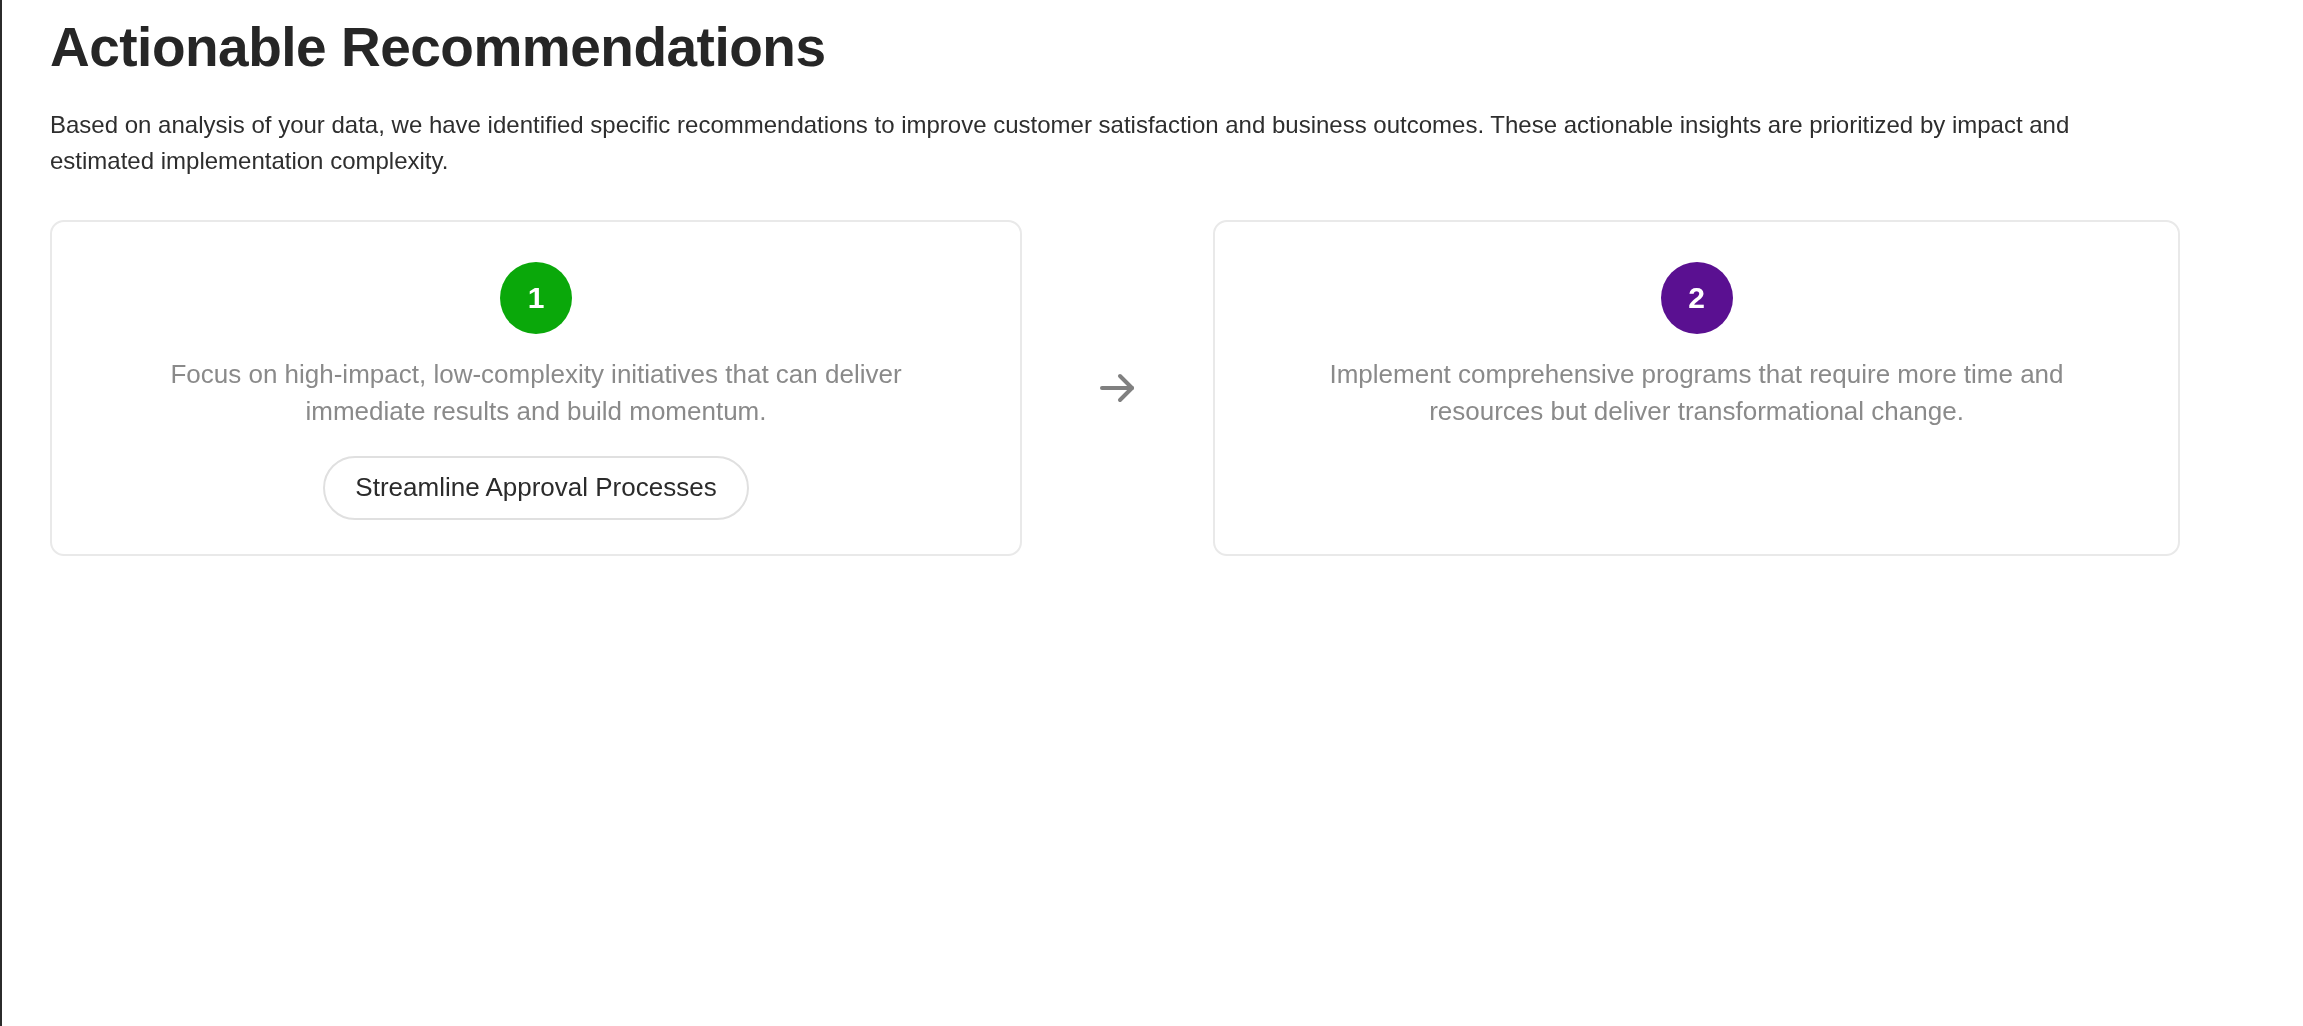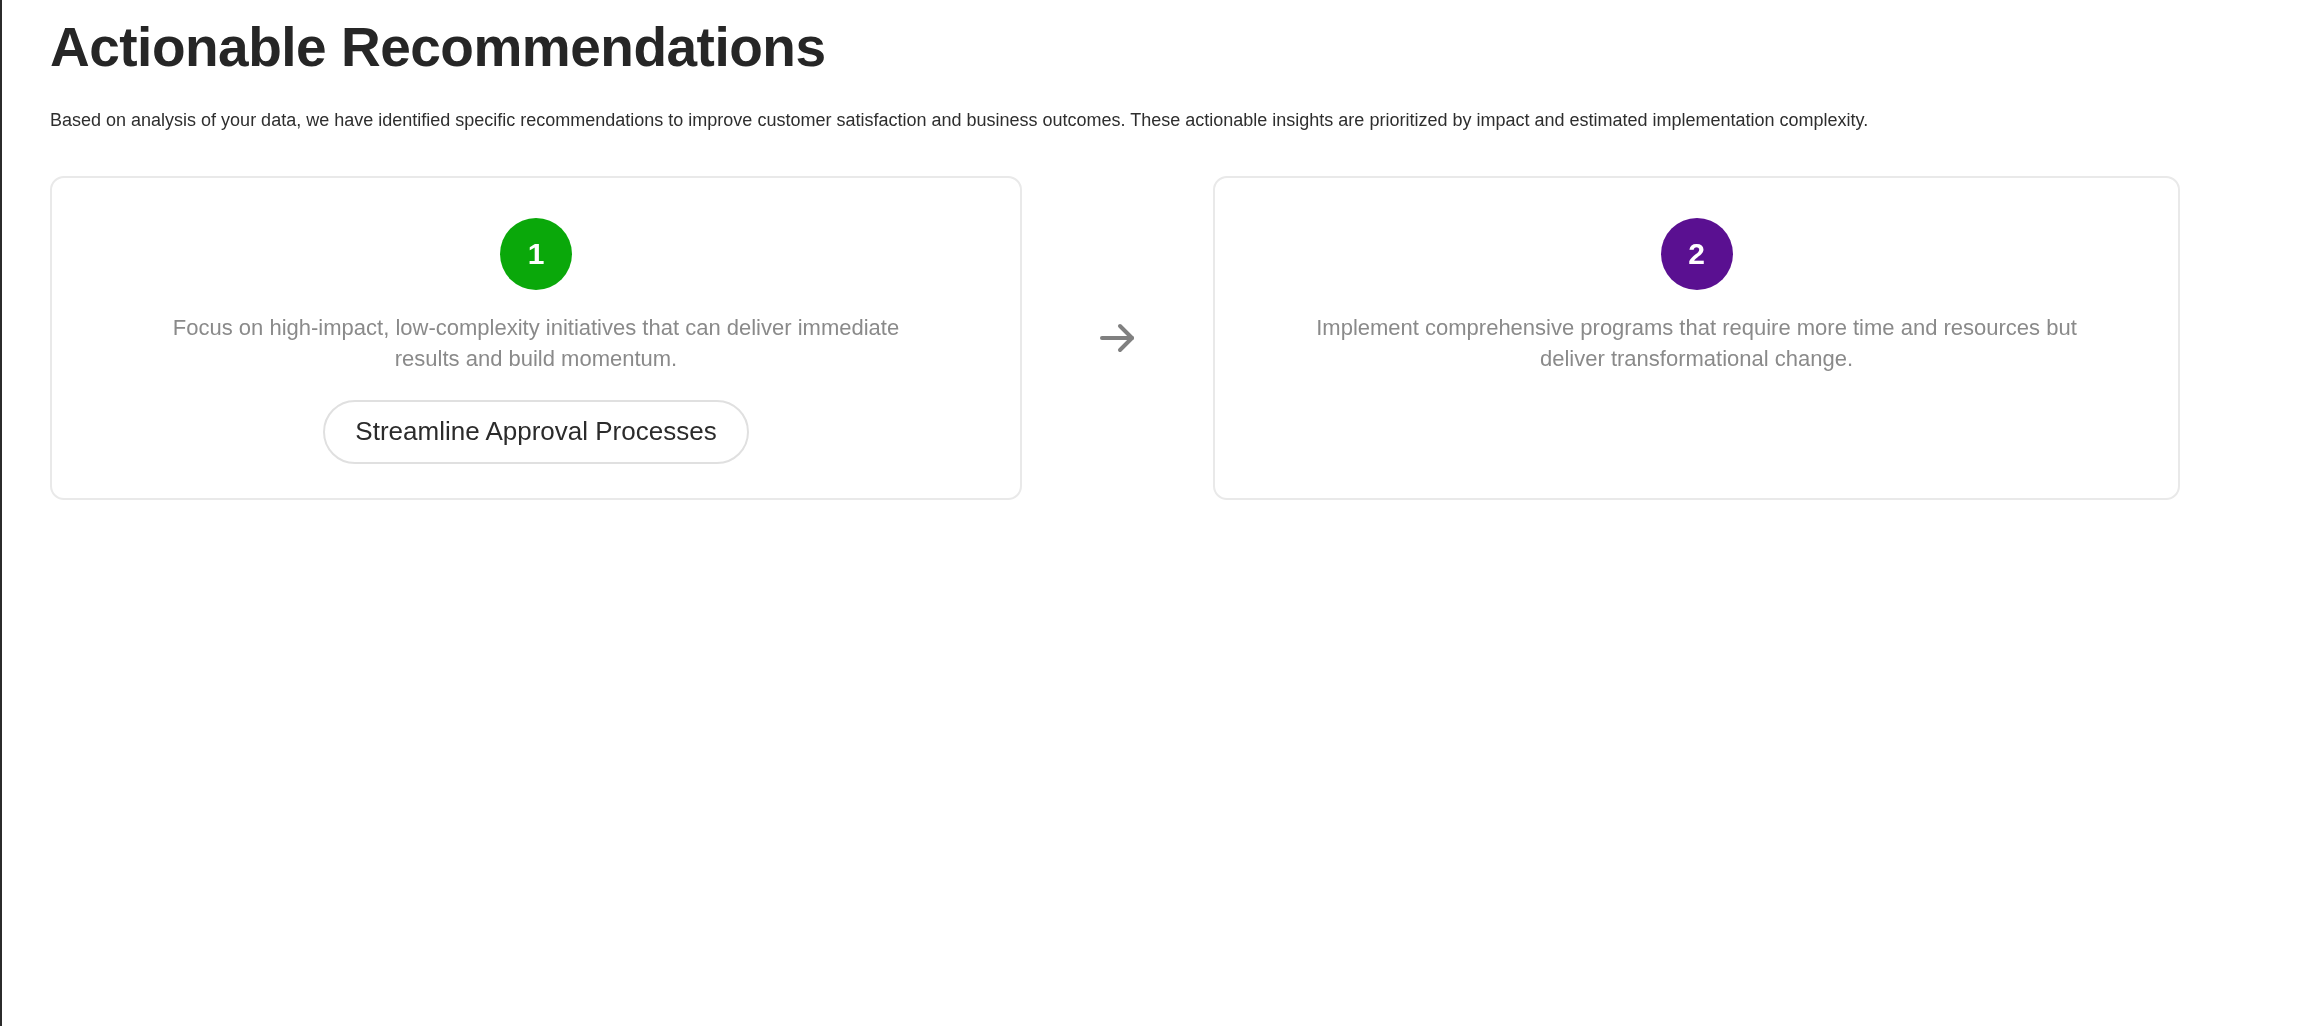--- a/index.html
+++ b/index.html
@@ -28,21 +28,21 @@
   .page-title {
     font-size: 55px;
     font-weight: bold;
     color: #262626;
     letter-spacing: -0.5px;
     margin: 0;
     padding-top: 16px;
     line-height: 1.15;
   }
   .page-desc {
-    font-size: 18px;
+    font-size: 24px;
     color: #2e2e2e;
     line-height: 1.48;
     margin: 0;
     padding-top: 28px;
     max-width: 2120px;
   }
 
   .phases {
     display: flex;
     align-items: stretch;
@@ -90,21 +90,21 @@
   .phase-title {
     font-size: 30px;
     font-weight: bold;
     color: #1f1f1f;
     margin: 0;
     padding-top: 38px;
     text-align: center;
     letter-spacing: -0.2px;
   }
   .phase-desc {
-    font-size: 22px;
+    font-size: 26px;
     color: #8a8a8a;
     line-height: 1.42;
     margin: 0;
     padding-top: 22px;
     text-align: center;
     max-width: 780px;
   }
 
   .pill-list {
     padding-top: 26px;

